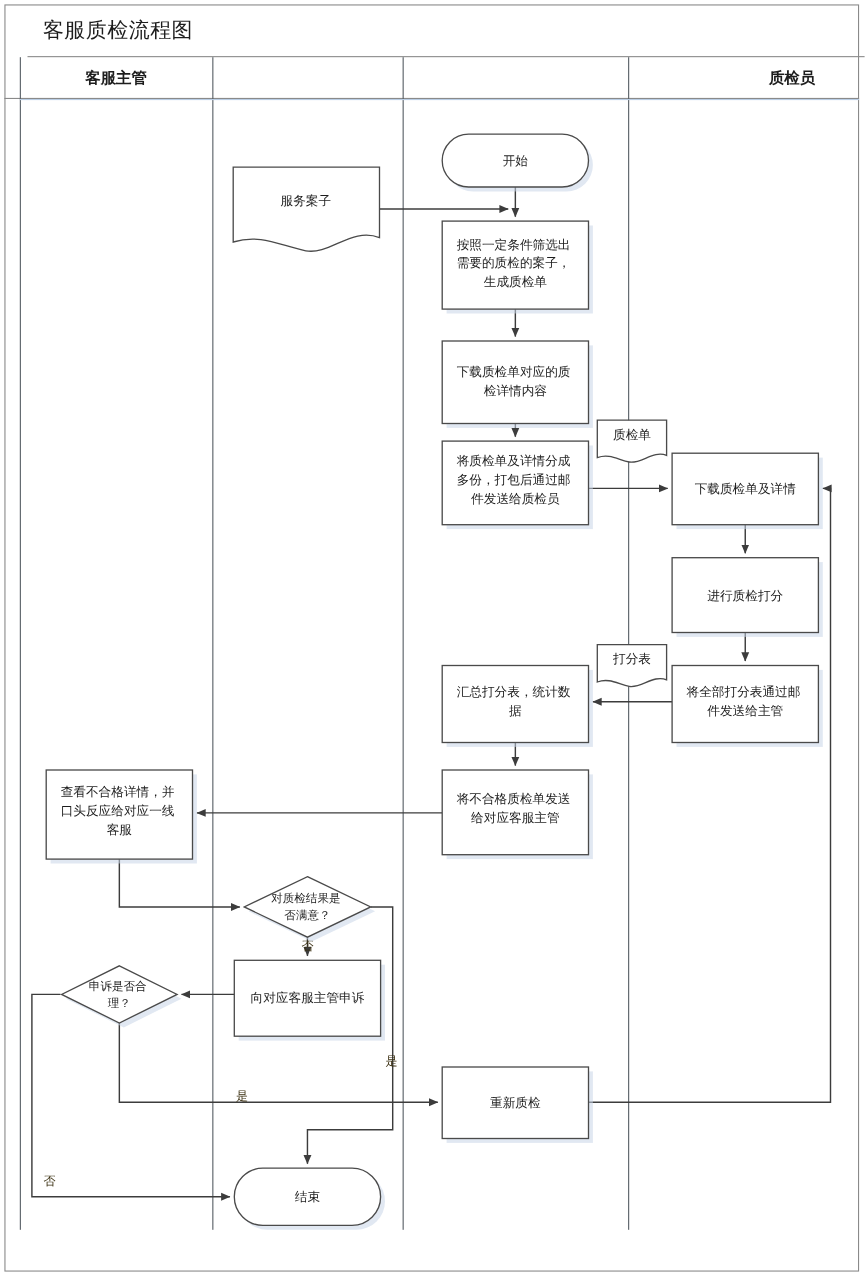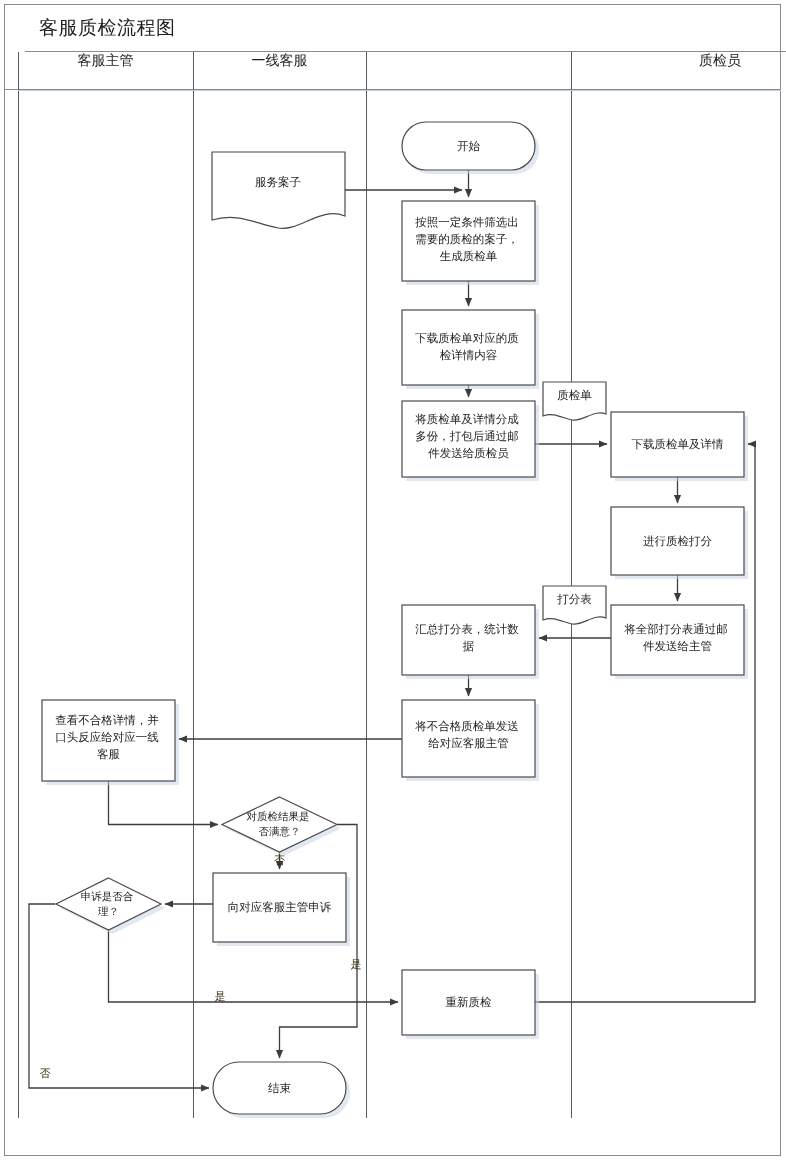--- a/index.html
+++ b/index.html
@@ -18,22 +18,23 @@
     box-sizing:border-box;border-bottom:1px solid #8a8a8a;
     display:flex;align-items:center;padding-left:14px;margin-left:21px;
   }
   .title-text{font-size:19px;color:#1d1d1d;letter-spacing:.5px;}
   .header-row{
     position:absolute;left:4px;top:52px;width:777px;height:38px;
     box-sizing:border-box;border-bottom:1px solid #8a8a8a;
   }
   .lane-head{
     position:absolute;top:0;height:38px;display:flex;
-    align-items:flex-start;justify-content:center;font-size:14px;color:#1d1d1d;
+    align-items:center;justify-content:center;font-size:14px;color:#1d1d1d;
     box-sizing:border-box;
+    font-weight:bold;
   }
   .lane-sep{position:absolute;top:52px;width:1px;background:#555c63;}
   .lane-topline{position:absolute;left:18px;top:90px;height:1px;background:#b9cde4;}
   svg#flow{position:absolute;left:0;top:0;width:786px;height:1161px;}
   .nodebox{fill:#ffffff;stroke:#4a4a4a;stroke-width:1.2;}
   .nodebox-sh{fill:#c8d6e8;opacity:.55;}
   .nodetext{font-family:"Liberation Sans","DejaVu Sans",sans-serif;font-size:11.5px;fill:#1d1d1d;text-anchor:middle;}
   .edgetext{font-family:"Liberation Sans","DejaVu Sans",sans-serif;font-size:11px;fill:#3a2f10;text-anchor:middle;}
   .docshape{fill:#ffffff;stroke:#4a4a4a;stroke-width:1.2;}
   .edge{stroke:#3c3c3c;stroke-width:1.3;fill:none;}
@@ -45,23 +46,20 @@
 
   <div class="outer-frame"></div>
 
   <div class="title-bar">
     <span class="title-text">客服质检流程图</span>
   </div>
 
   <div class="header-row">
     <div class="lane-head" style="left:14px;width:175px;">
         <span>客服主管</span>
-      </div>
-    <div class="lane-head" style="left:189px;width:173px;">
-        <span>一线客服</span>
       </div>
     <div class="lane-head" style="left:589px;width:210px;padding-left:44px;">
         <span>质检员</span>
       </div>
   </div>
 
   <div class="lane-sep" style="left:18px;height:1066px;"></div>
   <div class="lane-sep" style="left:193px;height:1066px;"></div>
   <div class="lane-sep" style="left:366px;height:1066px;"></div>
   <div class="lane-sep" style="left:571px;height:1066px;"></div>

